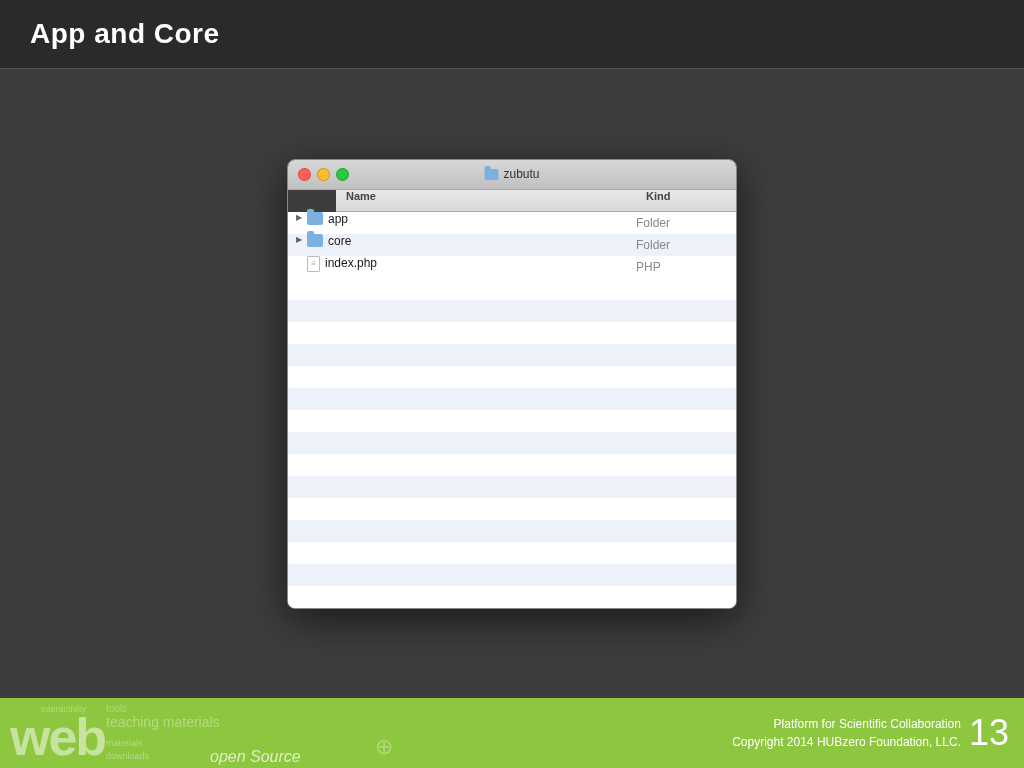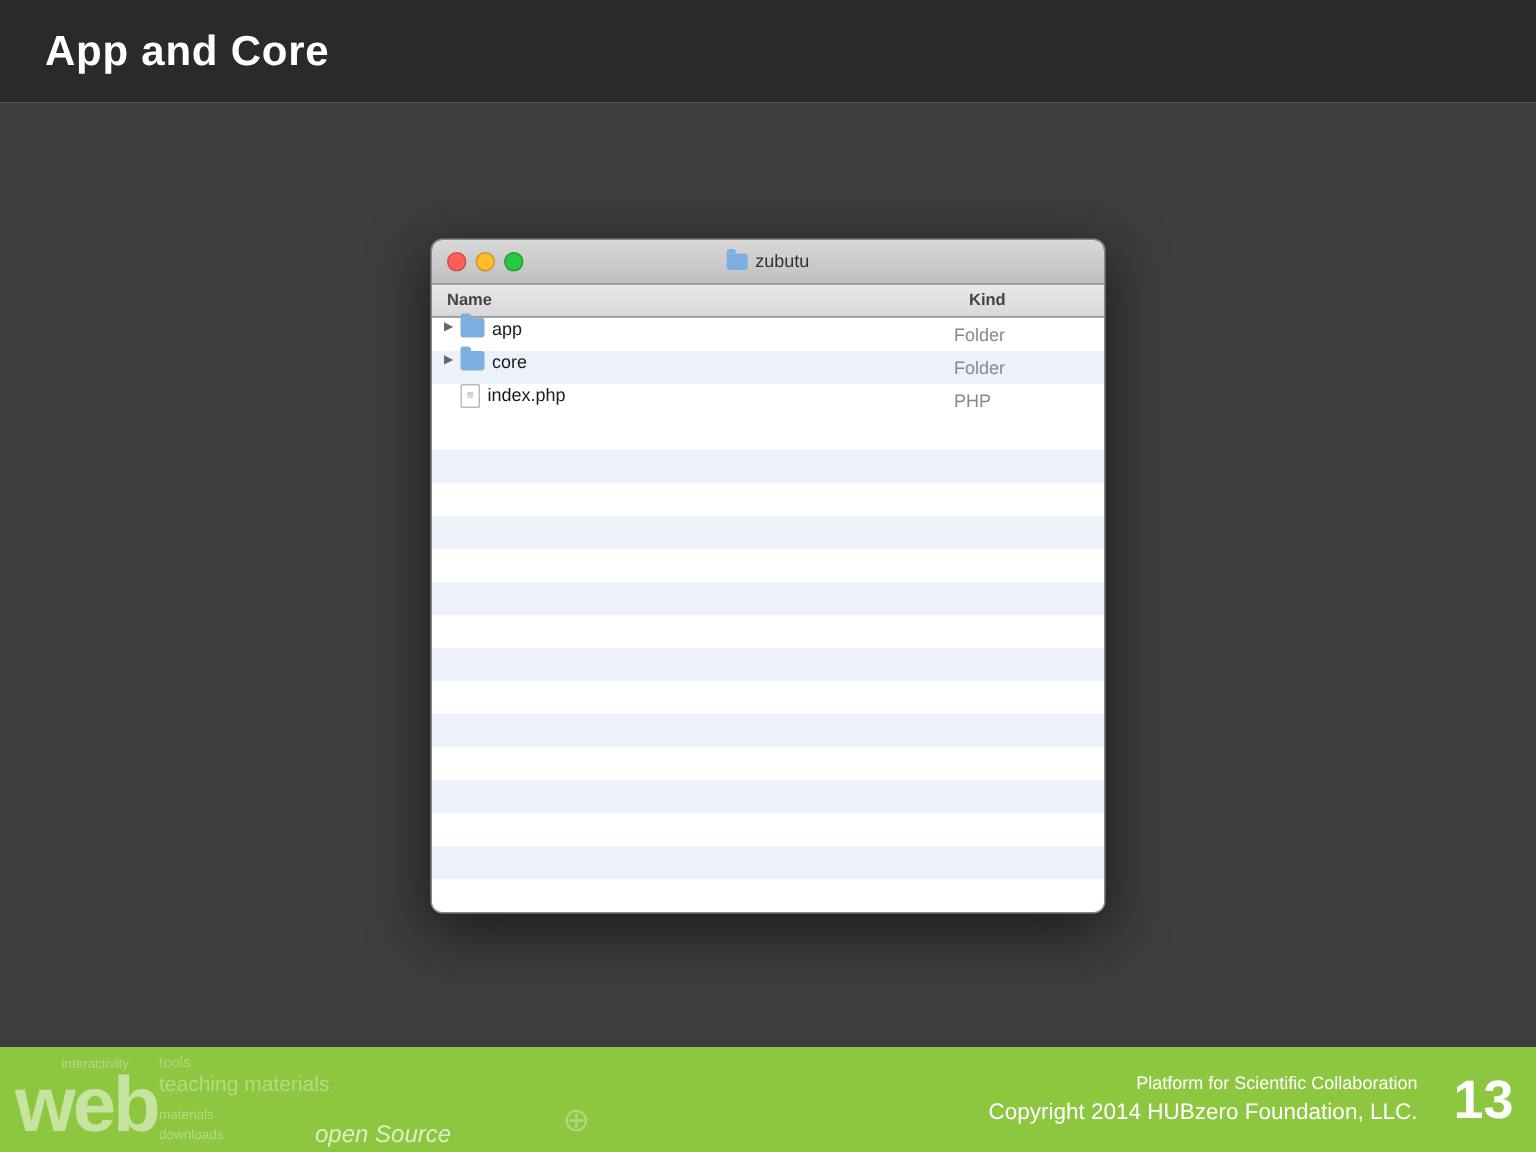--- a/index.html
+++ b/index.html
@@ -102,21 +102,21 @@
       border-radius: 2px 2px 0 0;
     }
 
     
     #column-headers {
       background: linear-gradient(to bottom, #e8e8e8, #d8d8d8);
       display: flex;
       padding: 0;
       border-bottom: 1px solid #aaa;
       height: 22px;
-      align-items: center;
+      margin-left: 48px;
     }
     .col-header {
       font-size: 11px;
       color: #444;
       font-weight: 600;
       padding: 0 10px;
     }
     .col-name { flex: 1; }
     .col-kind { width: 100px; }
 
@@ -275,44 +275,44 @@
       font-size: 16px;
       font-weight: 400;
       font-style: italic;
       margin-top: 17px;
     }
 
     .footer-right {
       text-align: right;
       display: flex;
       align-items: center;
-      gap: 24px;
+      gap: 8px;
     }
 
     .footer-text {
       text-align: right;
     }
 
     .footer-platform {
       color: #fff;
       font-size: 12px;
       font-weight: 500;
       line-height: 1.5;
     }
 
     .footer-copyright {
       color: #fff;
-      font-size: 15px;
+      font-size: 12px;
       line-height: 1.5;
     }
 
     .footer-page-num {
       color: #fff;
       font-size: 36px;
-      font-weight: bold;
+      font-weight: normal;
       line-height: 1;
     }
   </style>
 </head>
 <body>
 
 <div id="header">
   <h1>App and Core</h1>
 </div>
 

